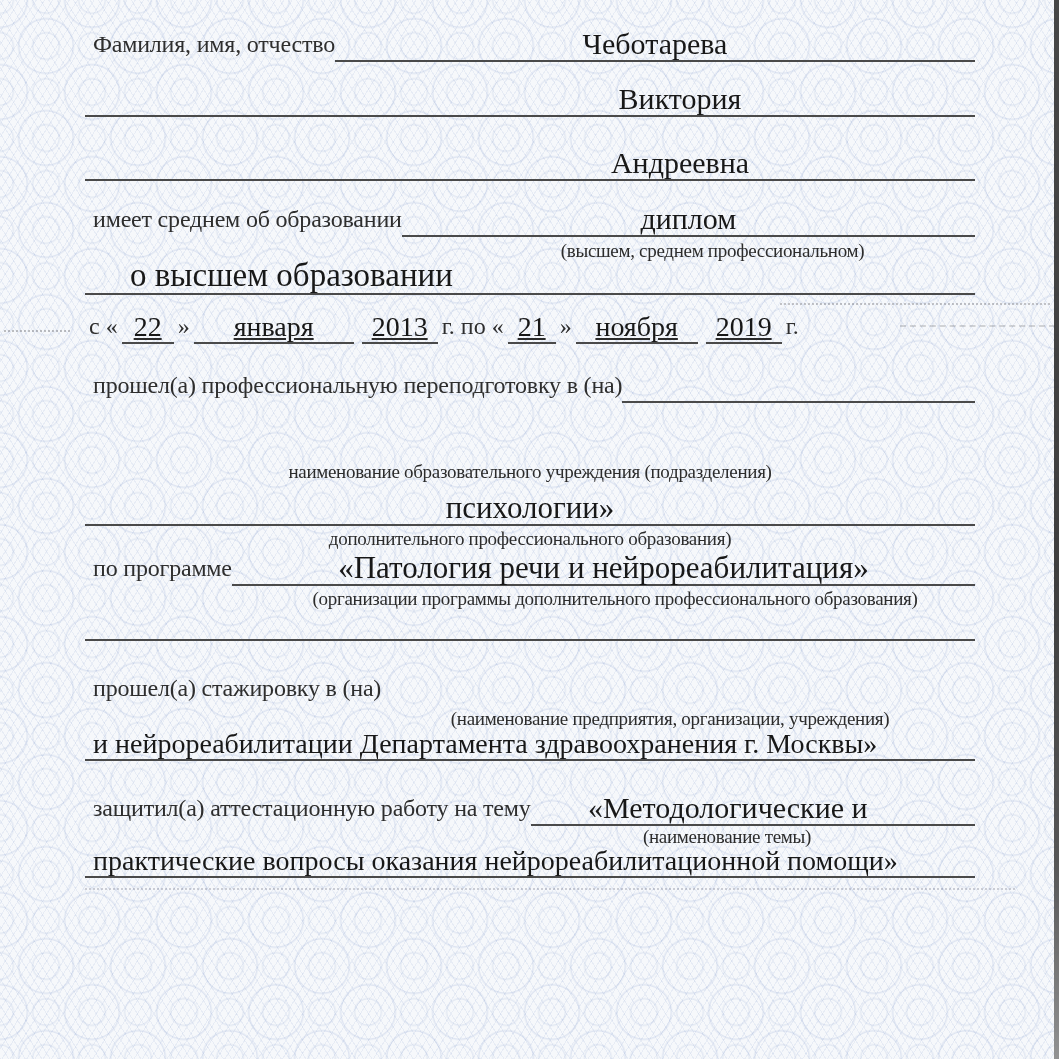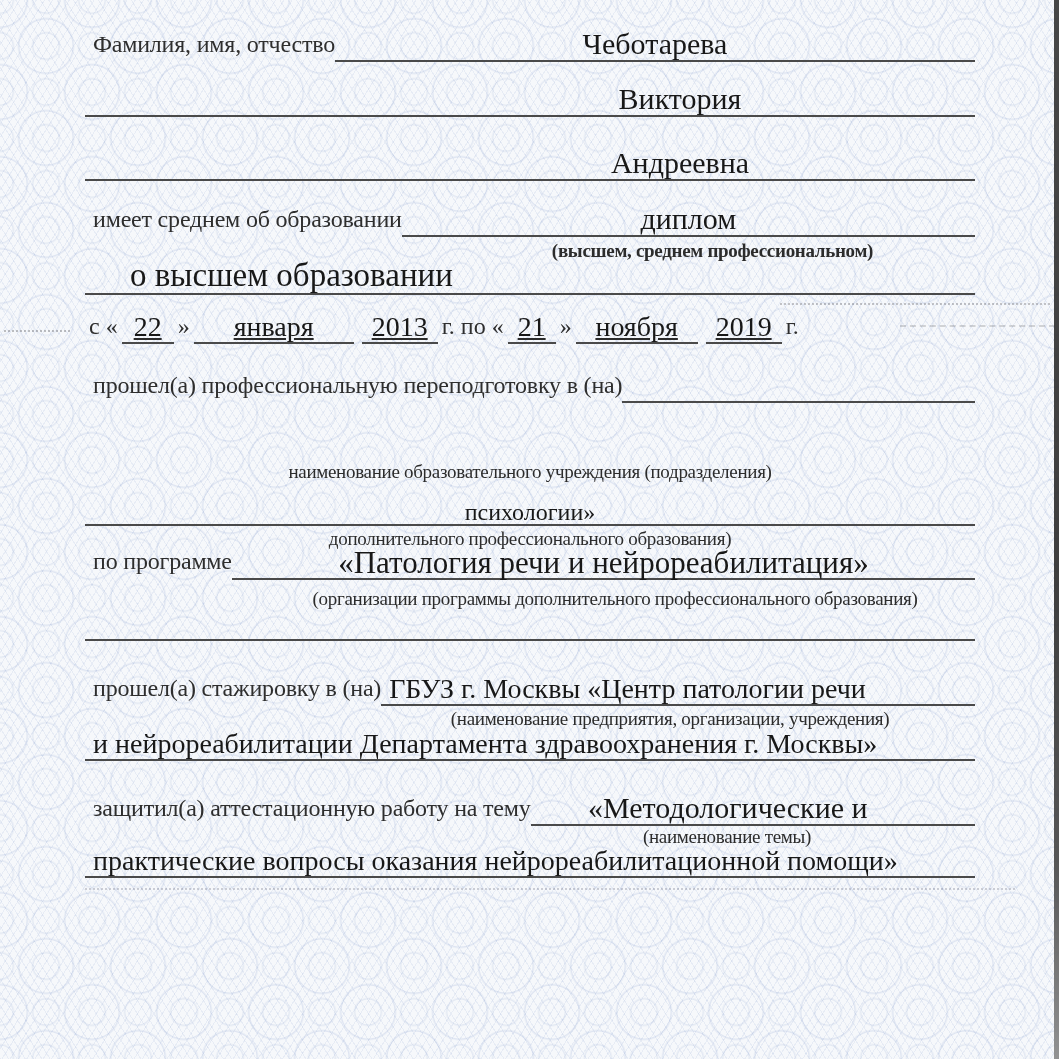--- a/index.html
+++ b/index.html
@@ -47,39 +47,39 @@
   
   .r1{top:20px;height:42px;}
   .r2{top:75px;height:42px;}
   .r3{top:139px;height:42px;text-align:center;}
   .r4{top:195px;height:42px;}
   .r5{top:248px;height:47px;}
   .r6{top:306px;height:38px;}
   .r7{top:361px;height:42px;}
   .r8{top:411px;height:48px;}
   .r9{top:481px;height:45px;}
-  .r10{top:541px;height:45px;align-items:center;}
+  .r10{top:541px;height:45px;}
   .r11{top:601px;height:40px;}
   .r12{top:662px;height:44px;}
   .r13{top:717px;height:44px;}
   .r14{top:782px;height:44px;}
   .r15{top:834px;height:44px;}
 
-  .cap4{top:241px;left:450px;width:525px;font-weight:bold;}
+  .cap4{top:241px;left:450px;width:525px;}
   .cap8{top:462px;left:85px;width:890px;}
   .cap9{top:529px;left:85px;width:890px;}
   .cap10{top:589px;left:255px;width:720px;}
   .cap12{top:709px;left:435px;width:470px;}
   .cap14{top:827px;left:607px;width:240px;z-index:3;}
 
   .shift-r .value{padding-left:300px;}
   .big .value{font-size:33px;}
   .left-val{justify-content:flex-start;text-align:center;}
   .r5 .value{padding-left:45px;font-size:33px;}
-  .r9 .value{font-size:24px;}
+  .r9 .value{font-size:31px;}
   .r10 .value{font-size:31px;}
   .r12 .value{font-size:28px;padding-left:8px;}
   .r13 .value{font-size:28px;padding-left:8px;}
   .r14 .value{padding-right:50px;}
   .r15 .value{font-size:28px;padding-left:8px;}
 
   
   .dates{left:85px;display:flex;align-items:flex-end;}
   .dlabel{
     font-size:24px;color:#2e2e2e;white-space:nowrap;
@@ -195,23 +195,20 @@
     </span>
   </div>
   <div class="caption cap10">(организации программы дополнительного профессионального образования)</div>
 
   <div class="row r11">
     <span class="fill"></span>
   </div>
 
   <div class="row r12">
     <span class="label">прошел(а) стажировку в (на)</span>
-    <span class="fill left-val">
-      <span class="value">ГБУЗ г. Москвы «Центр патологии речи</span>
-    </span>
   </div>
   <div class="caption cap12">(наименование предприятия, организации, учреждения)</div>
 
   <div class="row r13">
     <span class="fill left-val">
       <span class="value">и нейрореабилитации Департамента здравоохранения г. Москвы»</span>
     </span>
   </div>
 
   <div class="row r14">

